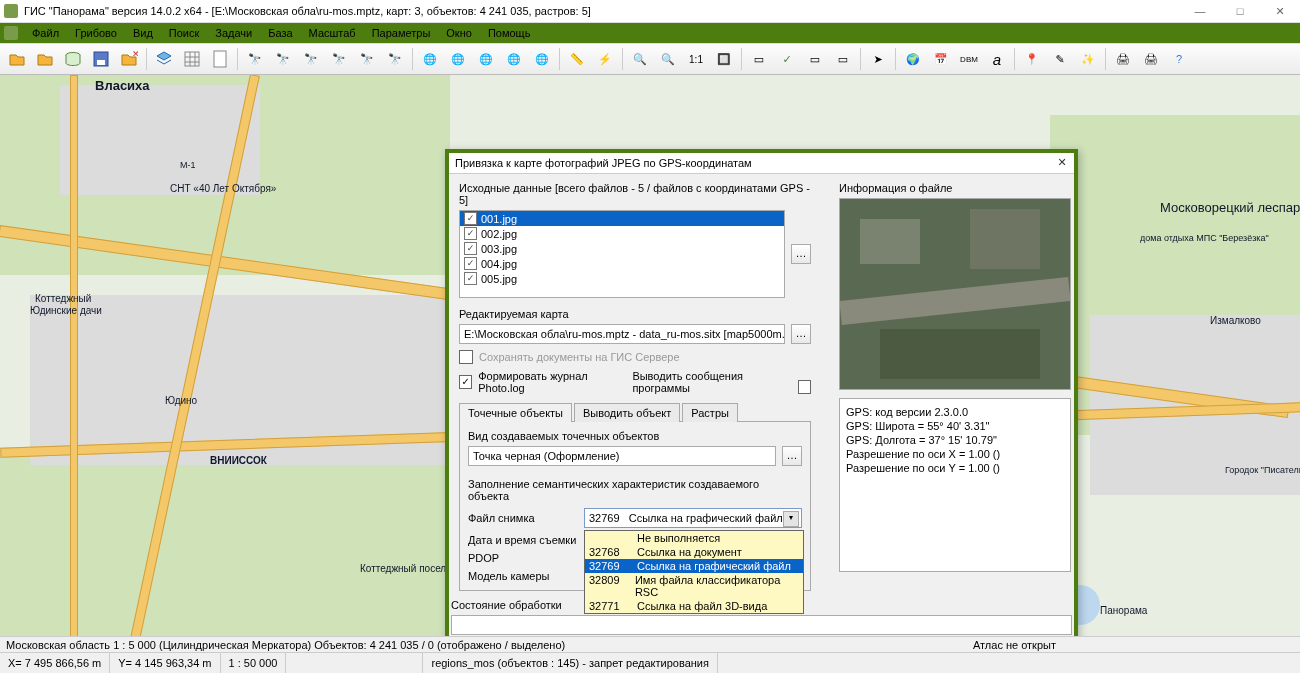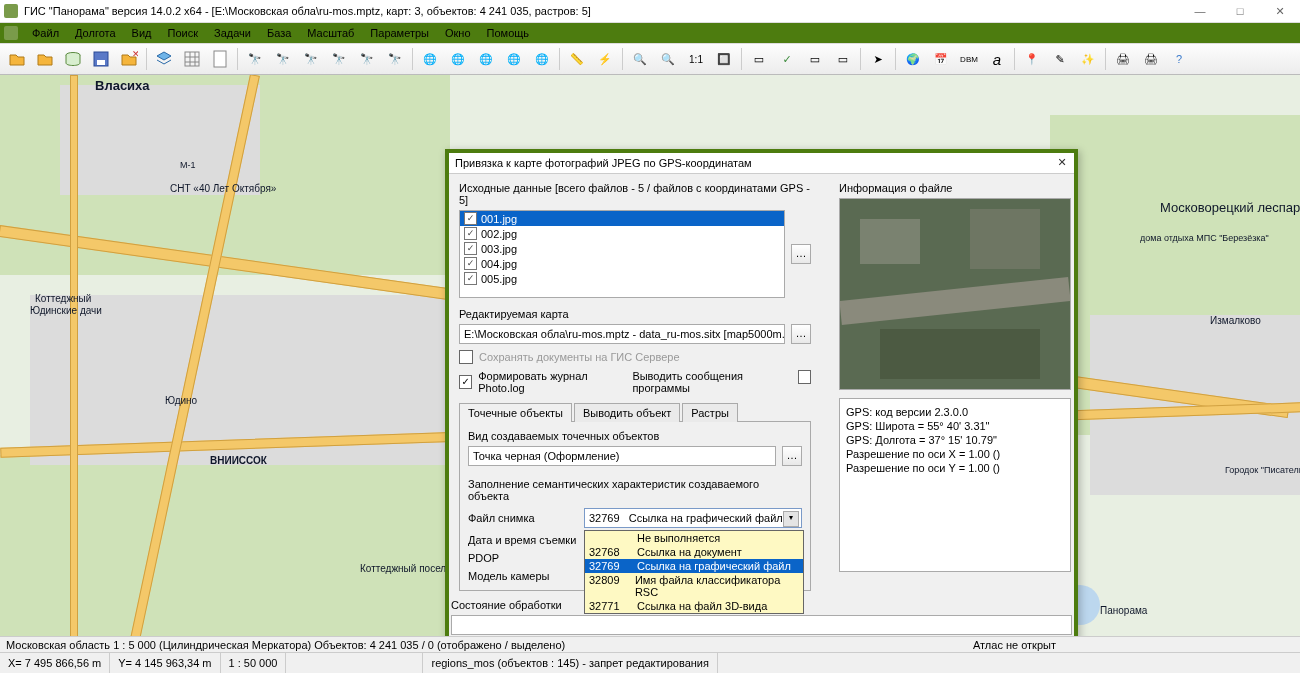--- a/index.html
+++ b/index.html
@@ -64,21 +64,21 @@
   <div class="winbtns">
     <div>—</div>
     <div>□</div>
     <div>✕</div>
   </div>
 </div>
 
 <div class="menubar">
   <div class="micon"></div>
   <div class="mitem">Файл</div>
-  <div class="mitem">Долгота</div>
+  <div class="mitem">Грибово</div>
   <div class="mitem">Вид</div>
   <div class="mitem">Поиск</div>
   <div class="mitem">Задачи</div>
   <div class="mitem">База</div>
   <div class="mitem">Масштаб</div>
   <div class="mitem">Параметры</div>
   <div class="mitem">Окно</div>
   <div class="mitem">Помощь</div>
 </div>
 
@@ -243,21 +243,21 @@
         </div>
         <div class="row">
           <div class="cbox"></div>
           <span style="color:#999">Сохранять документы на ГИС Сервере</span>
         </div>
         <div class="row" style="justify-content:space-between">
           <div style="display:flex;align-items:center;gap:6px">
             <div class="cbox">✓</div>
             <span>Формировать журнал Photo.log</span>
           </div>
-          <div style="display:flex;align-items:flex-start;gap:6px">
+          <div style="display:flex;align-items:flex-end;gap:6px">
             <span>Выводить сообщения программы</span>
             <div class="cbox"></div>
           </div>
         </div>
 
         <div class="tabs">
           <div class="tab active">Точечные объекты</div>
           <div class="tab">Выводить объект</div>
           <div class="tab">Растры</div>
         </div>

